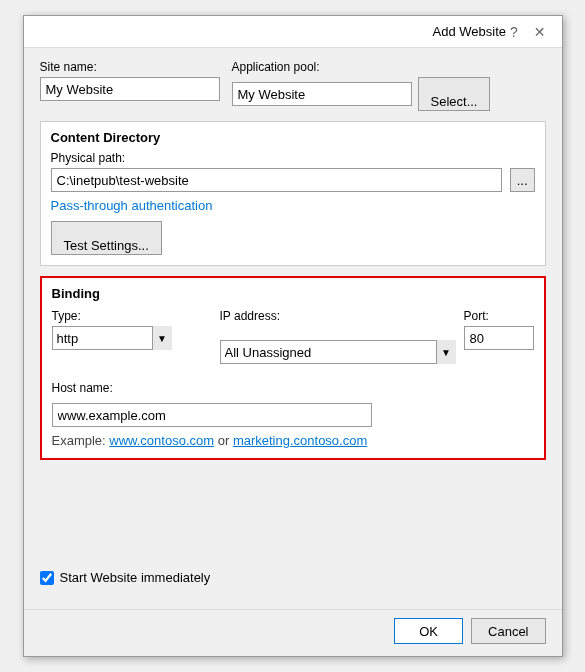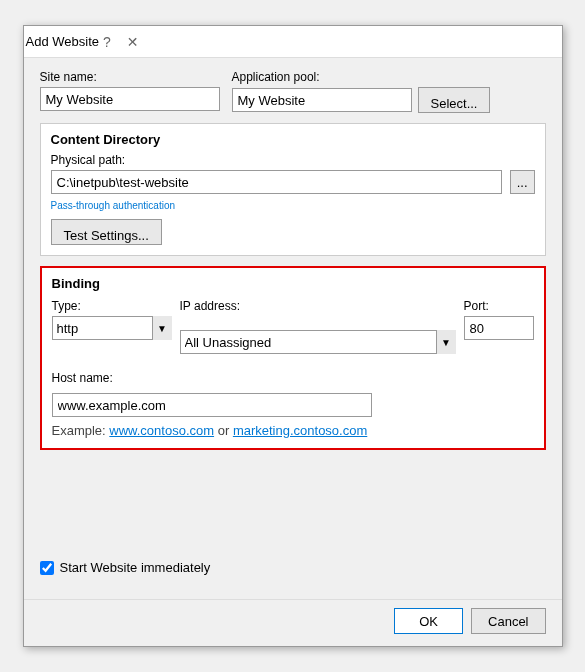--- a/index.html
+++ b/index.html
@@ -22,24 +22,24 @@
 
     .dialog {
       background: #f0f0f0;
       border: 1px solid #999;
       width: 540px;
       box-shadow: 2px 2px 8px rgba(0,0,0,0.3);
     }
 
     .title-bar {
       background: #fff;
-      padding: 8px 2px;
-      display: flex;
-      align-items: center;
-      justify-content: flex-start;
+      padding: 8px 12px;
+      display: flex;
+      align-items: center;
+      justify-content: flex-end;
       border-bottom: 1px solid #ddd;
     }
 
     .title-bar-left {
       display: flex;
       align-items: center;
       gap: 6px;
     }
 
     .title-text {
@@ -126,37 +126,37 @@
       align-items: center;
       gap: 8px;
       margin-bottom: 6px;
     }
 
     .path-input {
       flex: 1;
     }
 
     .passthrough-label {
-      font-size: 10px;
+      font-size: 13px;
       color: #0078d4;
       text-decoration: none;
       cursor: pointer;
       margin-bottom: 8px;
       display: block;
     }
 
     .btn-row {
       display: flex;
       gap: 8px;
       margin-top: 4px;
     }
 
     .action-btn {
       height: 26px;
-      padding: 8px 12px;
+      padding: 16px 12px;
       border: 1px solid #999;
       background: #e8e8e8;
       cursor: pointer;
       font-size: 13px;
     }
 
     .binding-section {
       border: 2px solid #e00000;
       padding: 8px 10px 10px 10px;
       background: #fff;
@@ -182,20 +182,21 @@
       flex-direction: column;
       gap: 3px;
       width: 120px;
     }
 
     .ip-group {
       display: flex;
       flex-direction: column;
       gap: 17px;
       flex: 1;
+      margin-left: 40px;
     }
 
     .port-group {
       display: flex;
       flex-direction: column;
       gap: 3px;
       width: 70px;
     }
 
     .select-wrapper {

